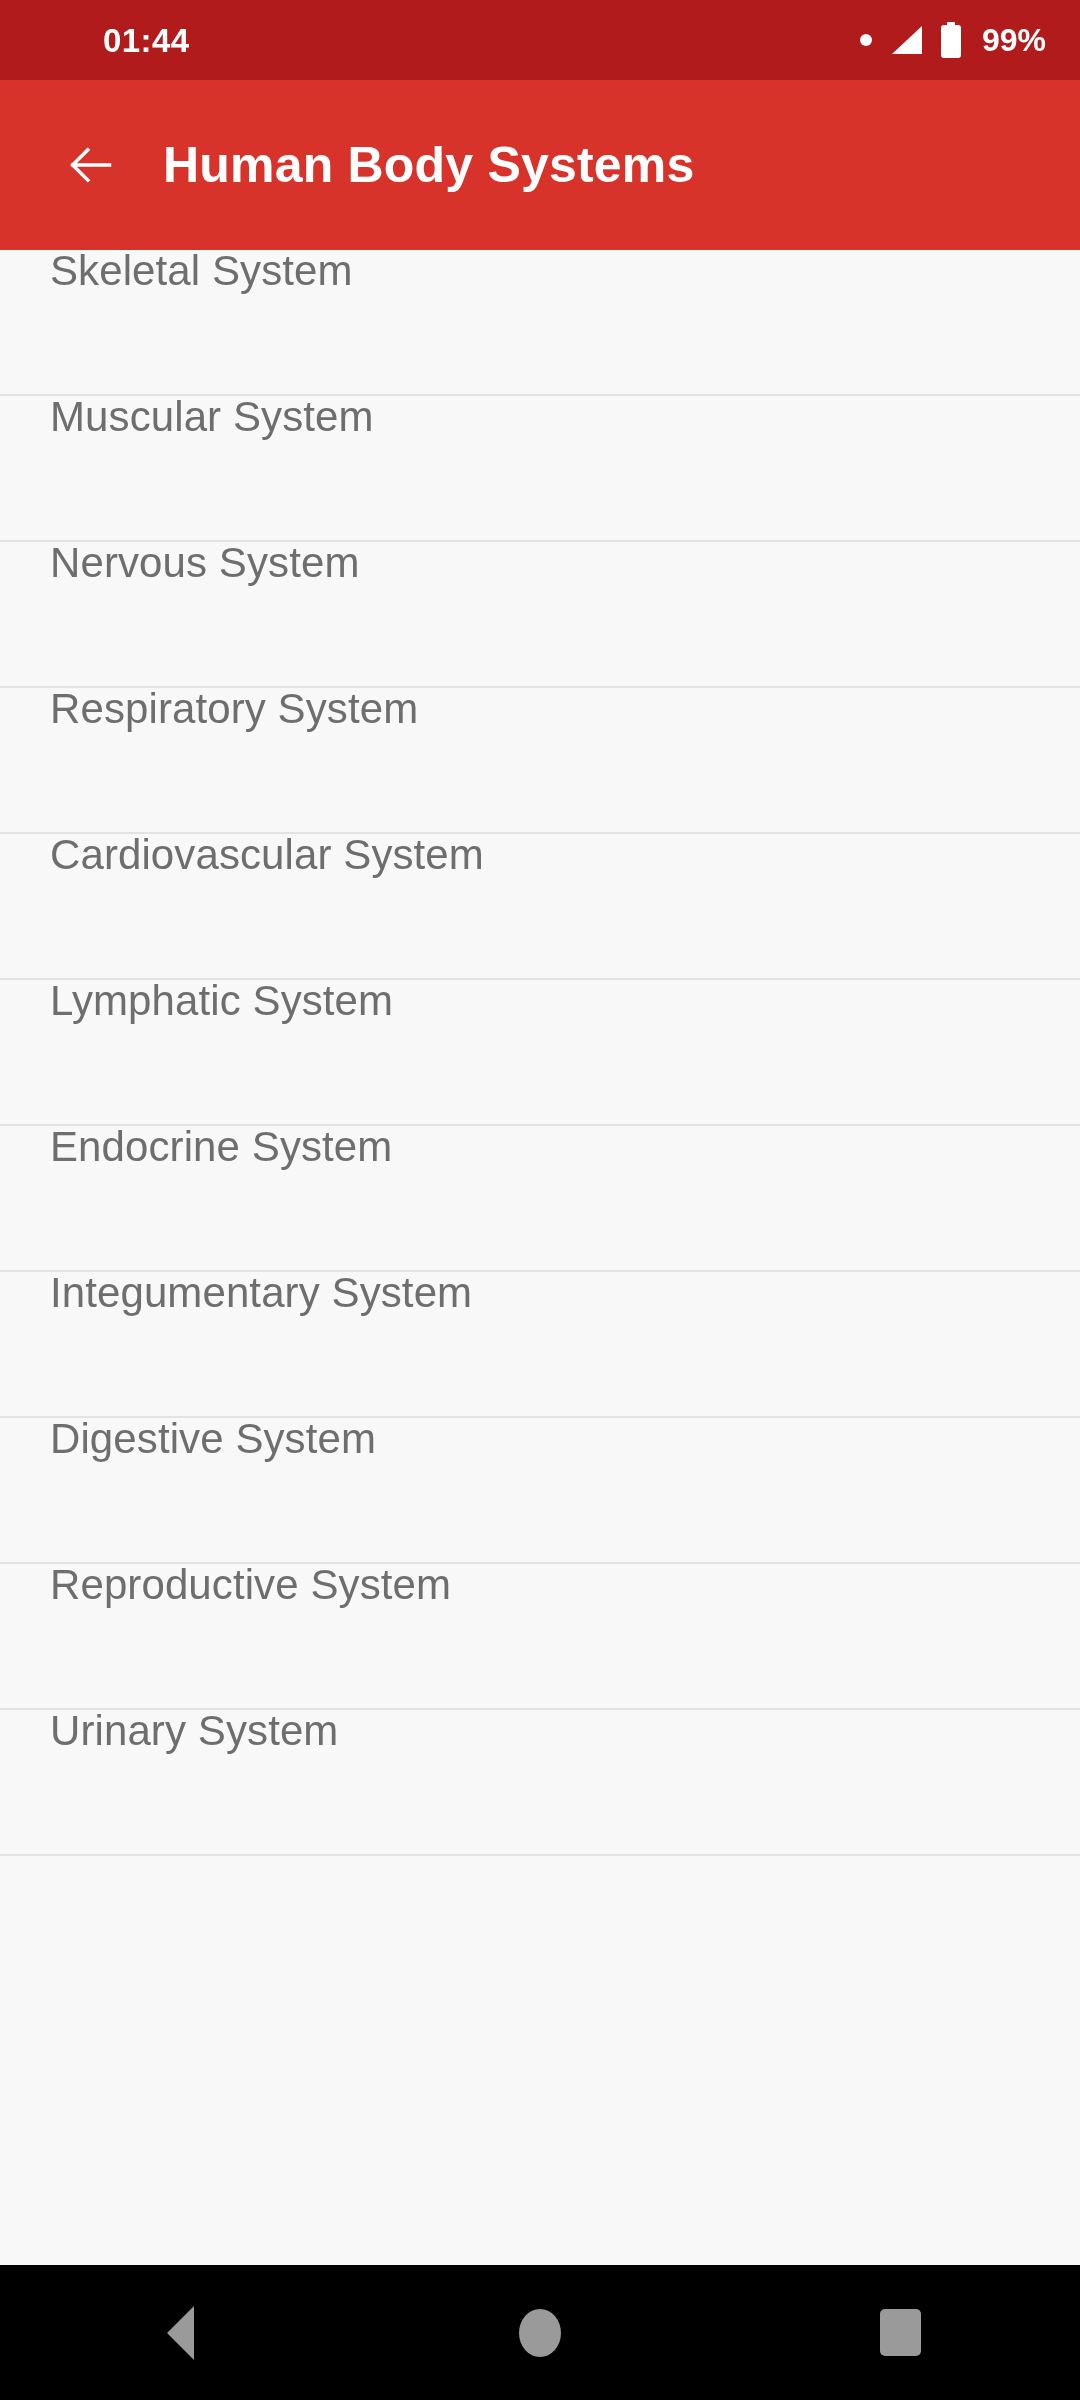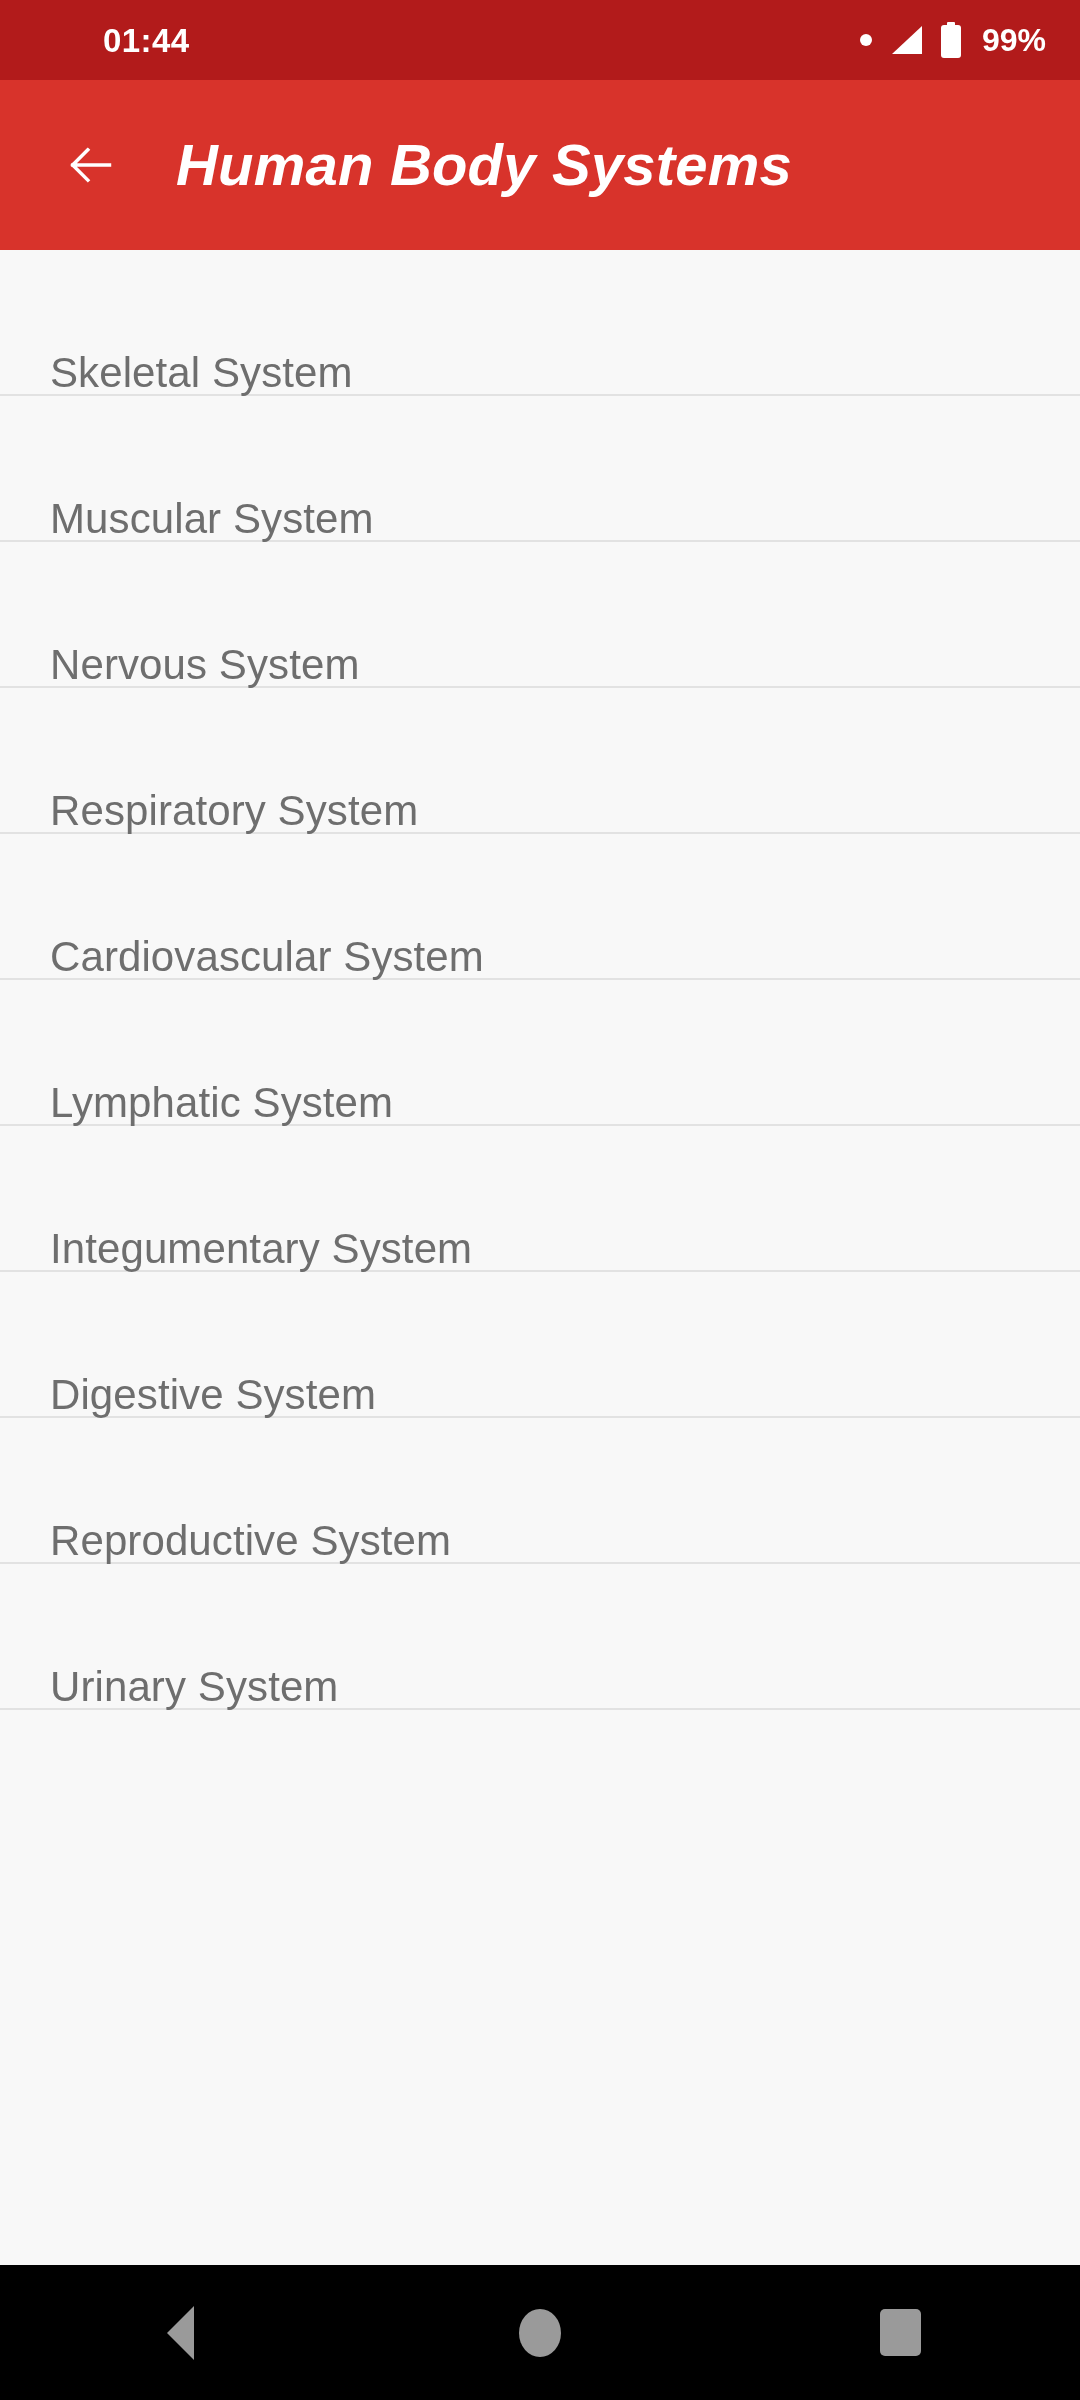--- a/index.html
+++ b/index.html
@@ -80,44 +80,43 @@
     height: 96px;
     margin-left: 42px;
     display: flex;
     align-items: center;
     justify-content: center;
     flex: none;
   }
   .back-arrow-btn svg { display: block; }
   .app-bar-title {
     color: #ffffff;
-    font-size: 58px;
+    font-size: 50px;
     font-weight: 700;
-    margin-left: 38px;
+    margin-left: 25px;
     letter-spacing: 0.2px;
     line-height: 1;
     white-space: nowrap;
-    font-style: italic;
   }
 
   
   .list-container {
     position: absolute;
     top: 250px; left: 0;
     width: 1080px;
     height: 2015px;
     background: #f8f8f8;
     overflow: hidden;
   }
   .list-row {
     height: 146px;
     box-sizing: border-box;
     border-bottom: 2px solid #e2e2e2;
     display: flex;
-    align-items: flex-end;
+    align-items: flex-start;
     padding-left: 50px;
     background: #f8f8f8;
   }
   .list-row-label {
     color: #6e6e6e;
     font-size: 42px;
     font-weight: 400;
     line-height: 1;
     letter-spacing: 0.1px;
     white-space: nowrap;
@@ -211,20 +210,23 @@
       <div class="list-row">
         <span class="list-row-label">Respiratory System</span>
       </div>
       <div class="list-row">
         <span class="list-row-label">Cardiovascular System</span>
       </div>
       <div class="list-row">
         <span class="list-row-label">Lymphatic System</span>
       </div>
       <div class="list-row">
+        <span class="list-row-label">Endocrine System</span>
+      </div>
+      <div class="list-row">
         <span class="list-row-label">Integumentary System</span>
       </div>
       <div class="list-row">
         <span class="list-row-label">Digestive System</span>
       </div>
       <div class="list-row">
         <span class="list-row-label">Reproductive System</span>
       </div>
       <div class="list-row">
         <span class="list-row-label">Urinary System</span>

